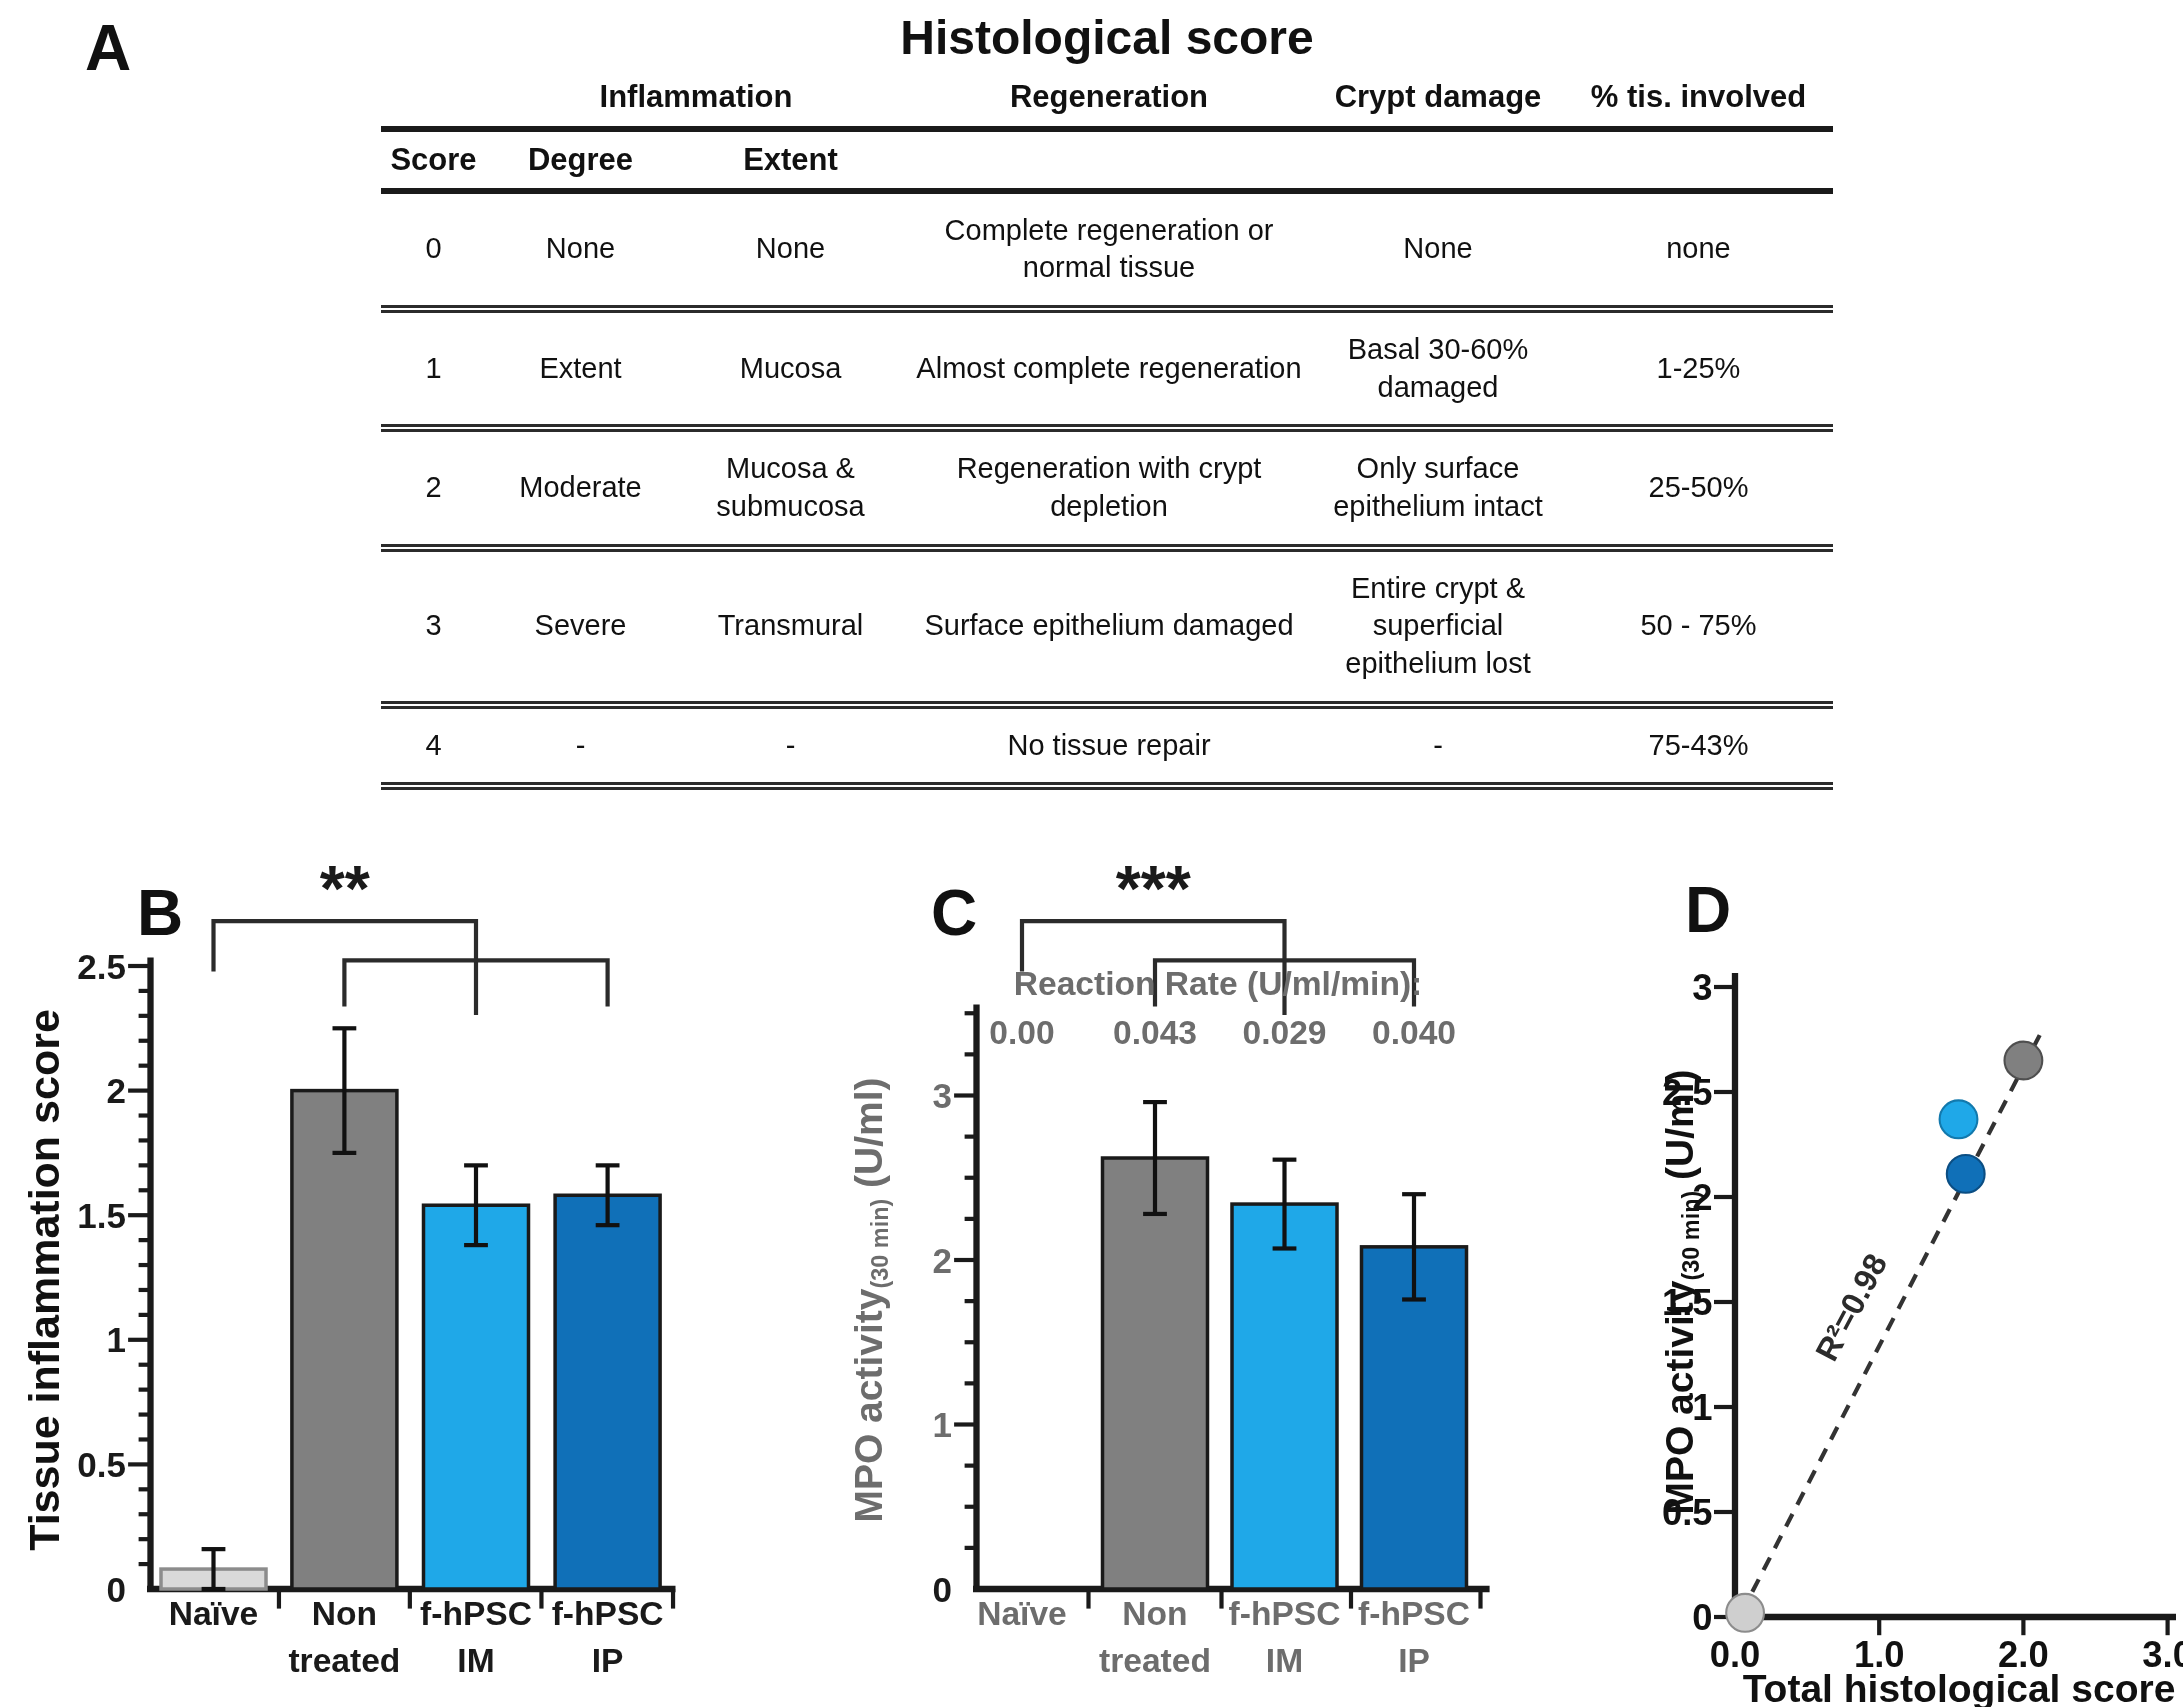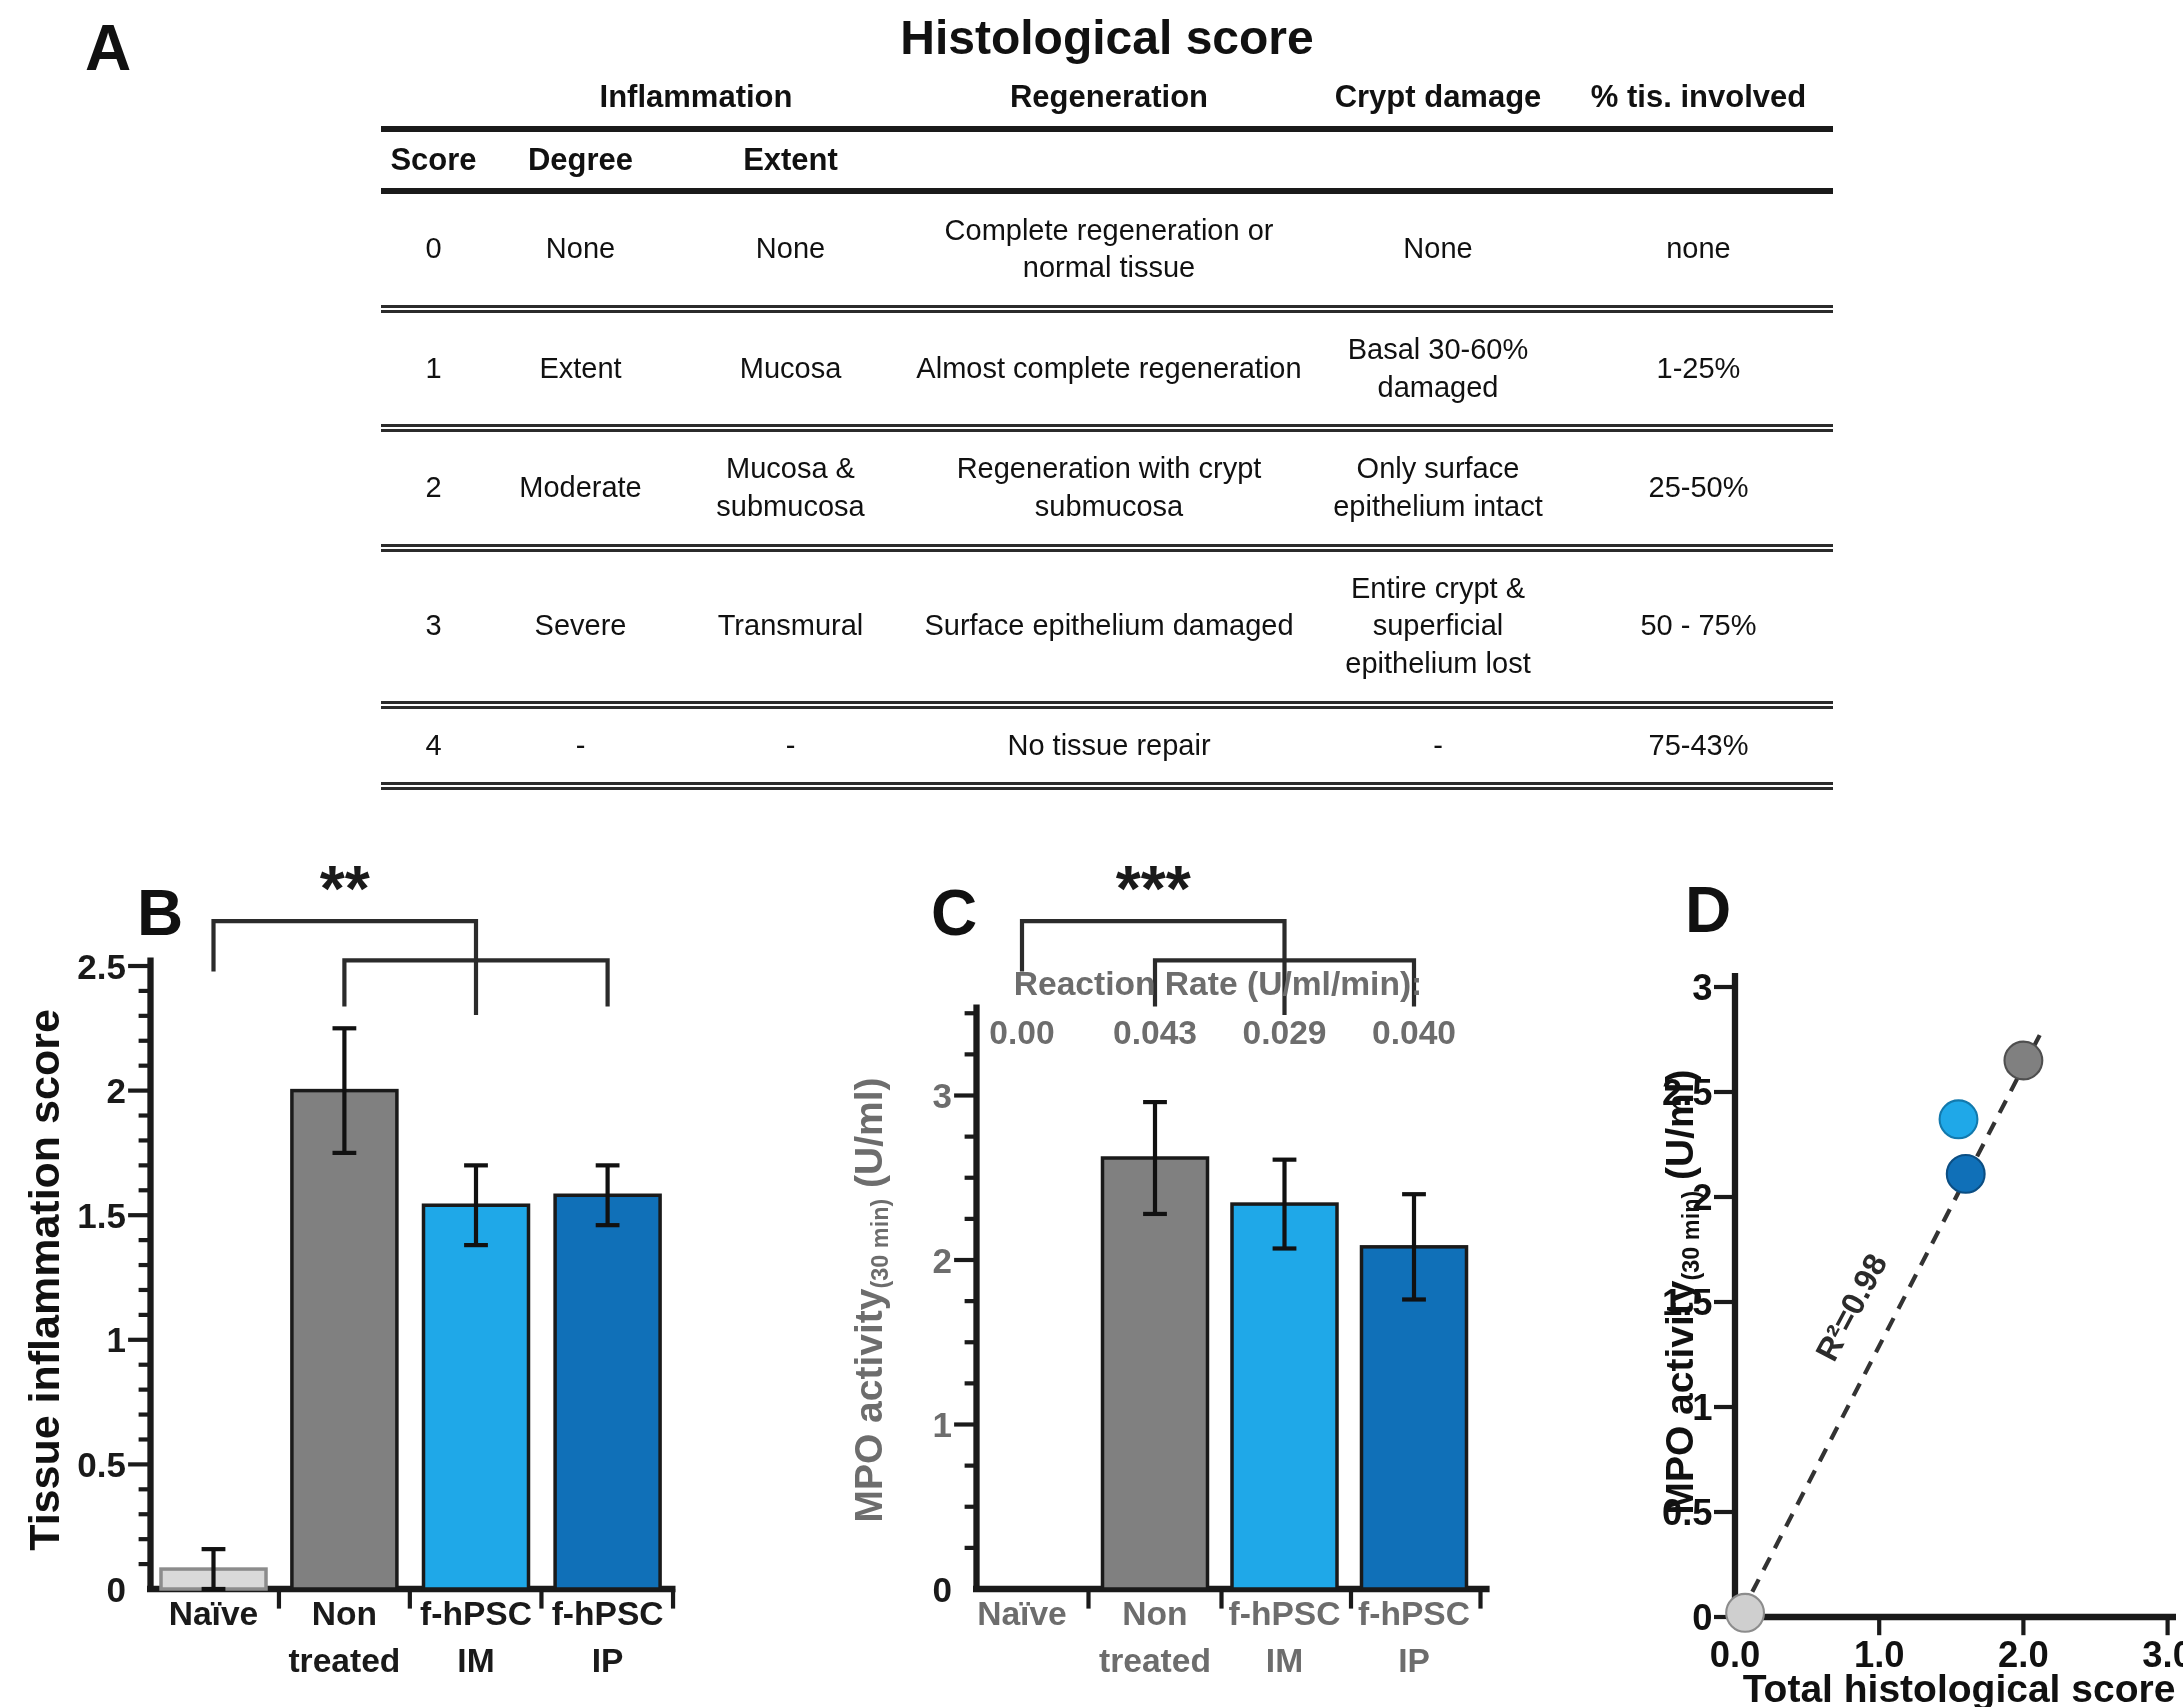--- a/index.html
+++ b/index.html
@@ -73,21 +73,21 @@
         <td>Extent</td>
         <td>Mucosa</td>
         <td>Almost complete regeneration</td>
         <td>Basal 30-60% damaged</td>
         <td>1-25%</td>
       </tr>
       <tr>
         <td>2</td>
         <td>Moderate</td>
         <td>Mucosa &amp; submucosa</td>
-        <td>Regeneration with crypt submucosa</td>
+        <td>Regeneration with crypt depletion</td>
         <td>Only surface epithelium intact</td>
         <td>25-50%</td>
       </tr>
       <tr>
         <td>3</td>
         <td>Severe</td>
         <td>Transmural</td>
         <td>Surface epithelium damaged</td>
         <td>Entire crypt &amp; superficial epithelium lost</td>
         <td>50 - 75%</td>

